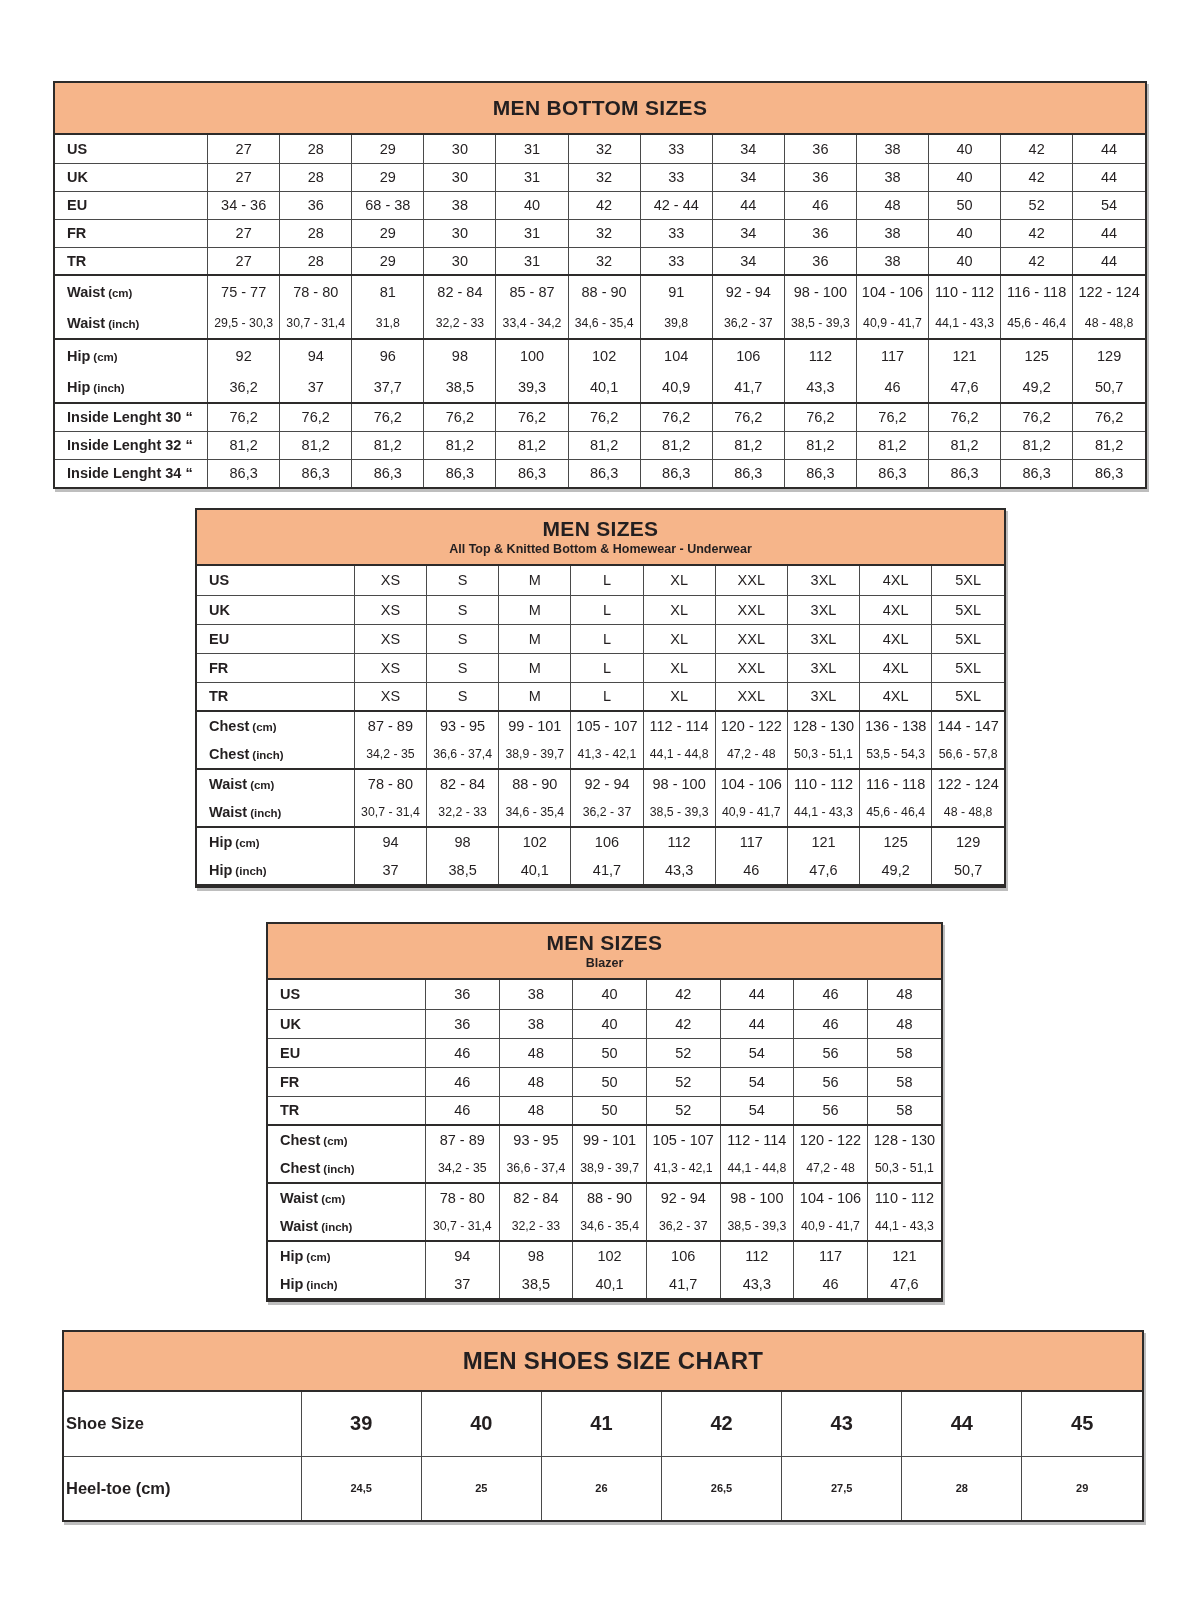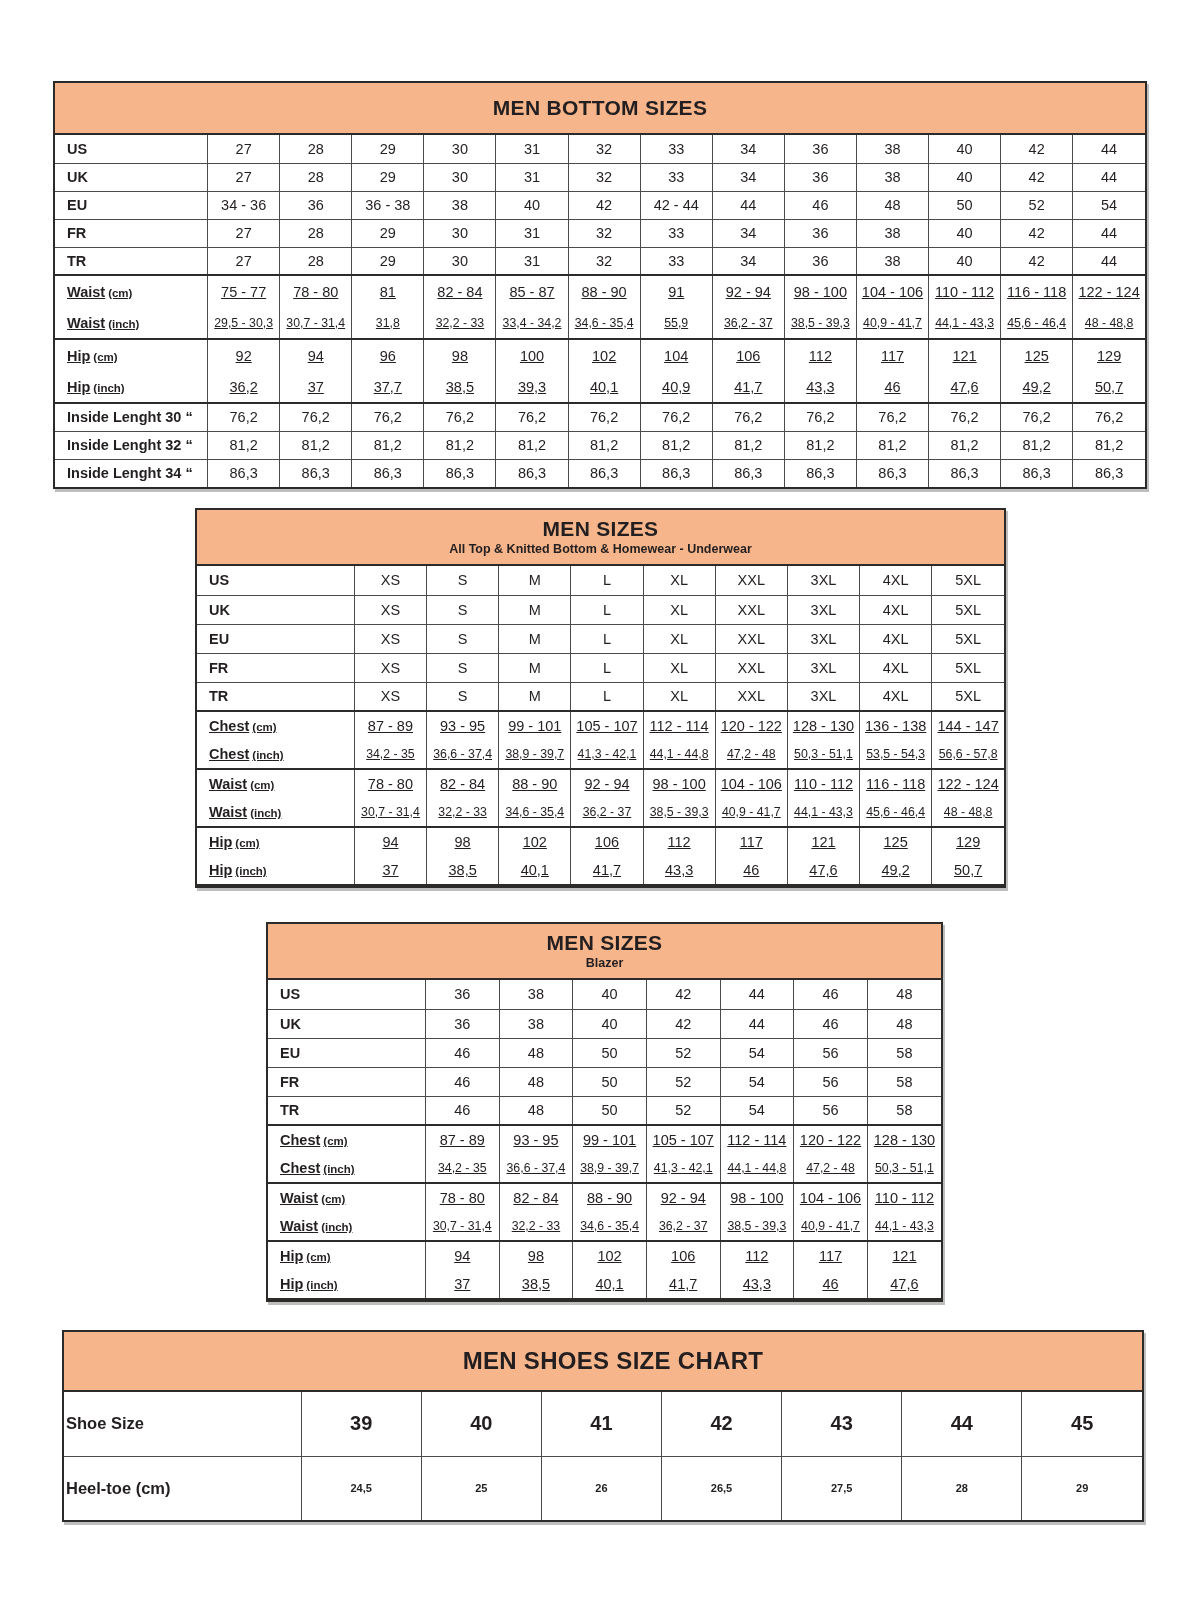--- a/index.html
+++ b/index.html
@@ -24,21 +24,21 @@
   .t2 .hd,.t3 .hd{height:54px;}
   .t4 .hd{height:58px;padding-left:20px;}
   .title{font-weight:bold;font-size:21px;letter-spacing:.3px;line-height:1.1;}
   .t4 .title{font-size:24px;}
   .subtitle{font-weight:bold;font-size:12.5px;line-height:1.2;margin-top:2px;}
   .subtitle:empty{display:none;}
 
   table.sz{width:100%;border-collapse:collapse;table-layout:fixed;border-radius:11px;}
   tbody{border-top:1px solid #4a4a4a;}
   tbody:first-of-type{border-top:none;}
-  tbody.grp{border-top:2px solid #2d2b2a;border-bottom:2px solid #2d2b2a;text-decoration:underline;}
+  tbody.grp{border-top:2px solid #2d2b2a;border-bottom:2px solid #2d2b2a;}
   td{padding:0;text-align:center;font-size:14.5px;vertical-align:middle;overflow:hidden;}
   td + td{border-left:1px solid #4a4a4a;}
   td.label{text-align:left;padding-left:12px;font-weight:bold;white-space:nowrap;}
   .lunit{font-size:11.5px;margin-left:3px;}
   tr.small td.cell{font-size:12.3px;margin-left:12px;}
 
   .t1 tr{height:28px;}
   .t1 tbody.grp tr{height:32px;}
   .t1 col.col-label{width:14%;}
 
@@ -118,21 +118,21 @@
             <td class="cell">40</td>
             <td class="cell">42</td>
             <td class="cell">44</td>
           </tr>
         </tbody>
         <tbody>
           <tr>
             <td class="label"><span>EU</span></td>
             <td class="cell">34 - 36</td>
             <td class="cell">36</td>
-            <td class="cell">36 - 38</td>
+            <td class="cell">68 - 38</td>
             <td class="cell">38</td>
             <td class="cell">40</td>
             <td class="cell">42</td>
             <td class="cell">42 - 44</td>
             <td class="cell">44</td>
             <td class="cell">46</td>
             <td class="cell">48</td>
             <td class="cell">50</td>
             <td class="cell">52</td>
             <td class="cell">54</td>
@@ -192,21 +192,21 @@
             <td class="cell">122 - 124</td>
           </tr>
           <tr class="small">
             <td class="label"><span>Waist</span><span class="lunit">(inch)</span></td>
             <td class="cell">29,5 - 30,3</td>
             <td class="cell">30,7 - 31,4</td>
             <td class="cell">31,8</td>
             <td class="cell">32,2 - 33</td>
             <td class="cell">33,4 - 34,2</td>
             <td class="cell">34,6 - 35,4</td>
-            <td class="cell">55,9</td>
+            <td class="cell">39,8</td>
             <td class="cell">36,2 - 37</td>
             <td class="cell">38,5 - 39,3</td>
             <td class="cell">40,9 - 41,7</td>
             <td class="cell">44,1 - 43,3</td>
             <td class="cell">45,6 - 46,4</td>
             <td class="cell">48 - 48,8</td>
           </tr>
         </tbody>
         <tbody class="grp">
           <tr>

